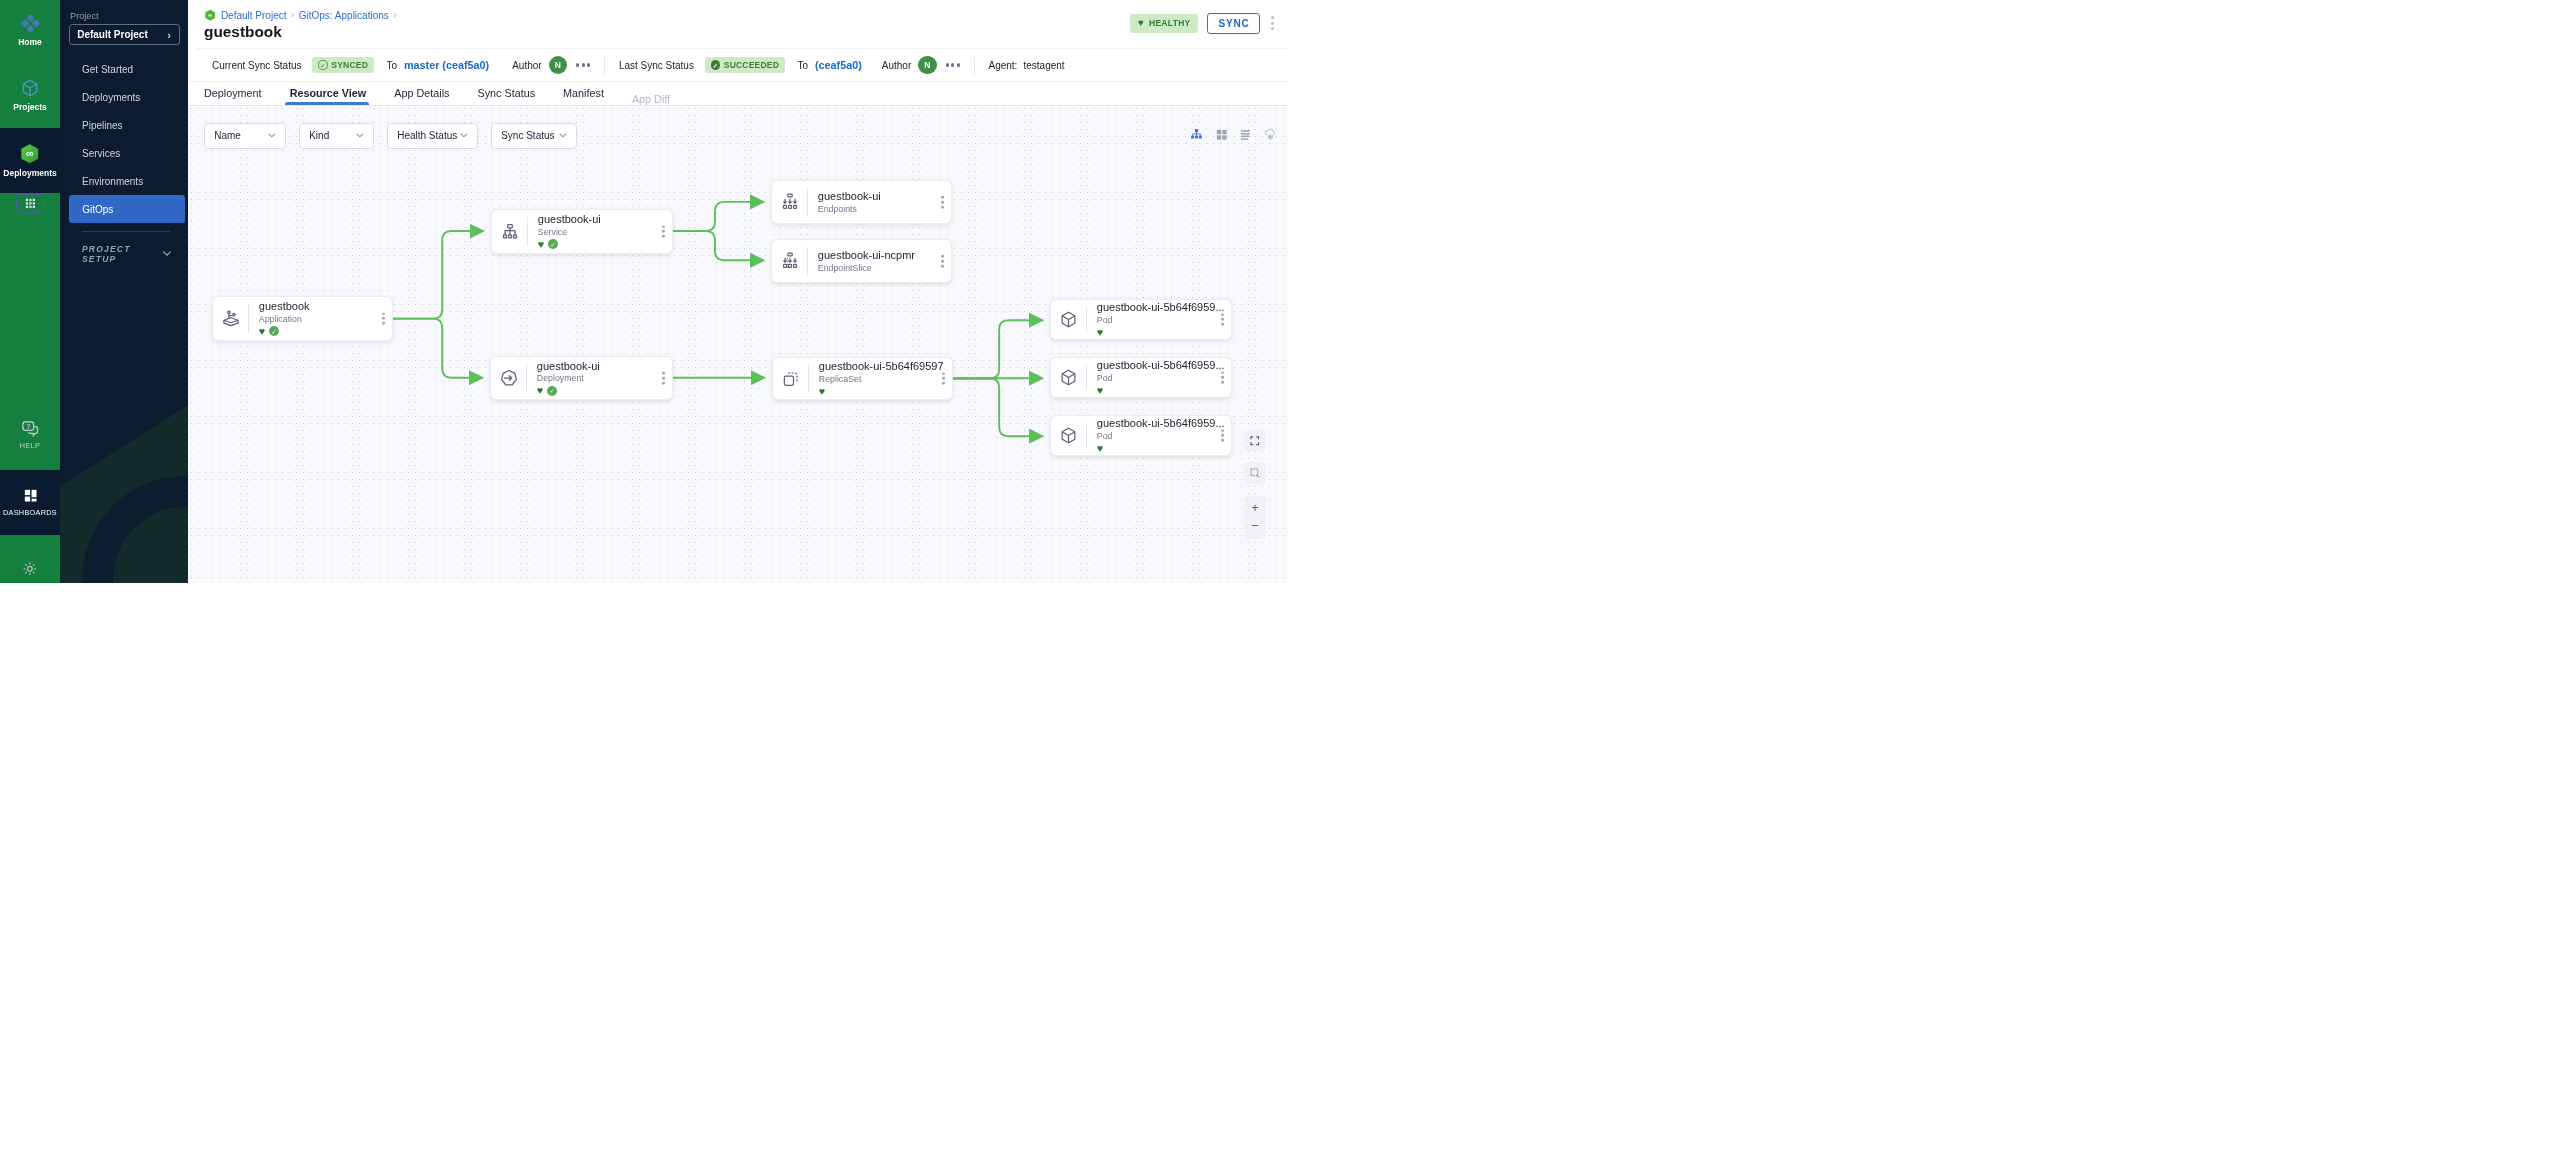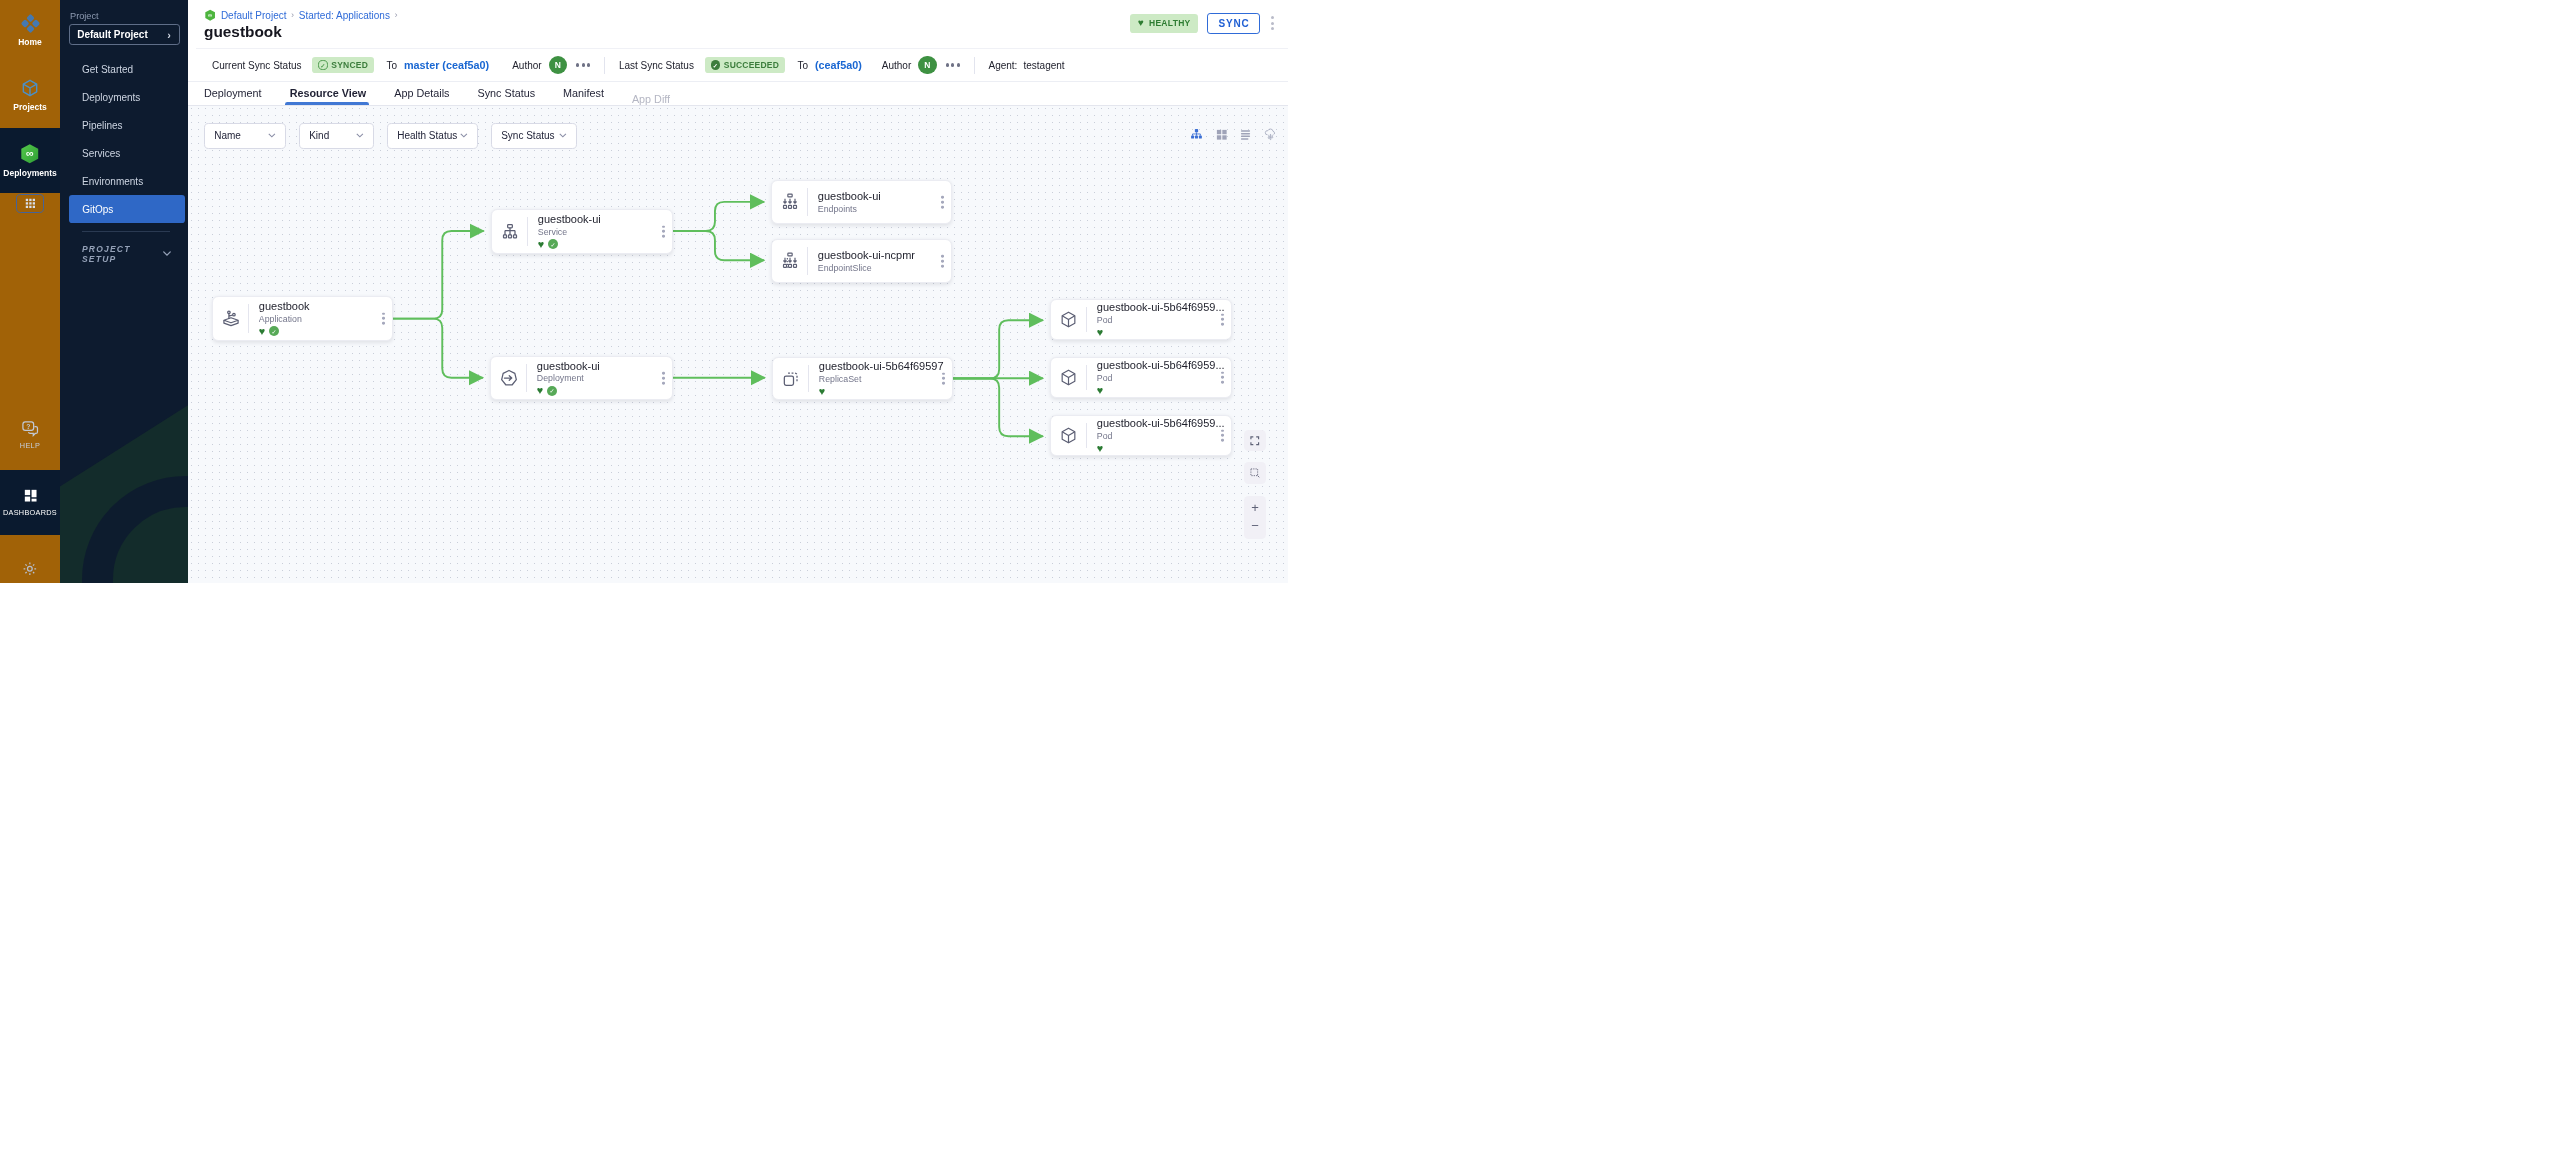--- a/index.html
+++ b/index.html
@@ -1,21 +1,21 @@
 <!DOCTYPE html>
 <html style="font-size:12.3px"><head>
 <meta charset="utf-8">
 <style>
   * { margin:0; padding:0; box-sizing:border-box; }
   html,body { width:1288px; height:583px; overflow:hidden; }
   body { font-family:"Liberation Sans", sans-serif; background:#ffffff; position:relative; color:#1e1f2b; }
   svg { display:block; }
 
   
-  #rail { position:absolute; left:0; top:0; bottom:0; width:60px; background:#a16207; z-index:30; }
+  #rail { position:absolute; left:0; top:0; bottom:0; width:60px; background:#15803d; z-index:30; }
   .rail-tile { position:absolute; left:0; width:60px; display:flex; flex-direction:column; align-items:center; justify-content:center; gap:3.8px; }
   .rail-tile .lbl { font-size:8.5px; color:#ffffff; font-weight:700; }
   .rail-tile .lbl-sm { font-size:7.3px; color:#c6cdda; letter-spacing:0.3px; text-align:center; line-height:1.35; }
   .tile-dark { background:#0a1a2f; }
   .rail-apps-btn { position:absolute; left:16px; top:194px; width:28px; height:19px; border:0.8px solid #44639b; border-radius:4.6px; display:flex; align-items:center; justify-content:center; }
 
   
   #sidebar { position:absolute; left:60px; top:0; bottom:0; width:128px; background:#0d1b2f; z-index:25; overflow:hidden; }
   .project-label { position:absolute; top:10.8px; left:10px; font-size:9.2px; color:#8d9ab1; }
   .project-select { position:absolute; top:24px; left:8.5px; width:111px; height:21px; border:0.8px solid #5f6e88; border-radius:3.1px; display:flex; align-items:center; justify-content:space-between; padding:0 7.7px; cursor:pointer; }
@@ -196,21 +196,21 @@
 </div>
 
 <div id="main-header">
   <div class="breadcrumb">
     <svg width="12.3" height="12.3" viewBox="0 0 28 28" style="font-size:13px">
         <polygon points="14,1.5 25,7.5 25,20.5 14,26.5 3,20.5 3,7.5" fill="#4db53e"></polygon>
         <text x="14" y="19" font-size="13" font-weight="bold" fill="#ffffff" text-anchor="middle">∞</text>
       </svg>
     <a>Default Project</a>
     <span class="sep">›</span>
-    <a>Started: Applications</a>
+    <a>GitOps: Applications</a>
     <span class="sep">›</span>
   </div>
   <div class="page-title">guestbook</div>
 
   <div class="header-actions">
     <div class="health-badge">
       <span class="hb-heart">♥</span>
       <span>HEALTHY</span>
     </div>
     <button class="sync-btn">SYNC</button>

